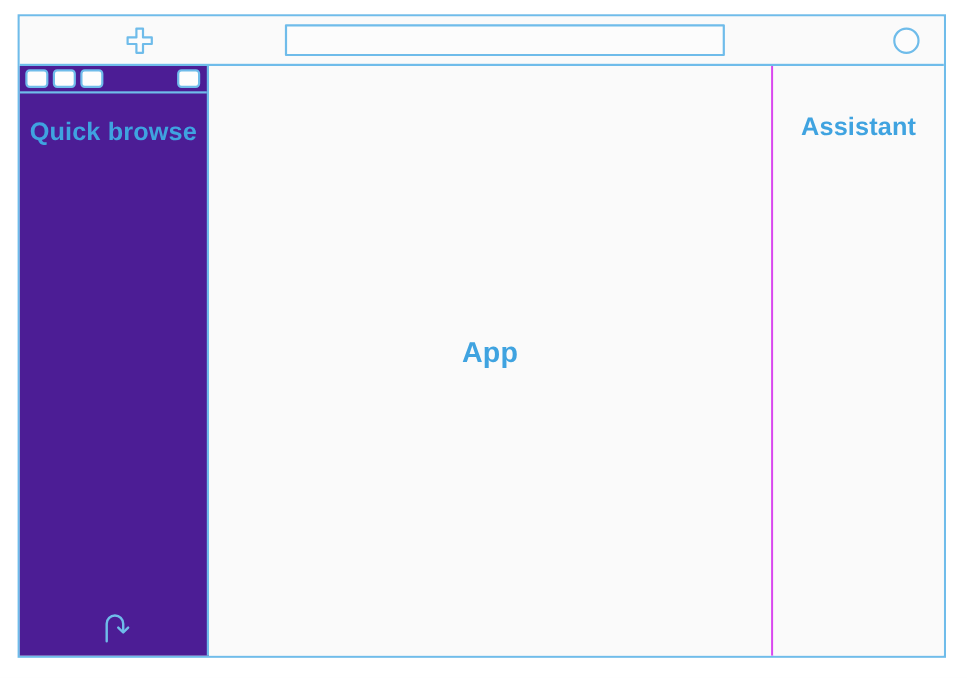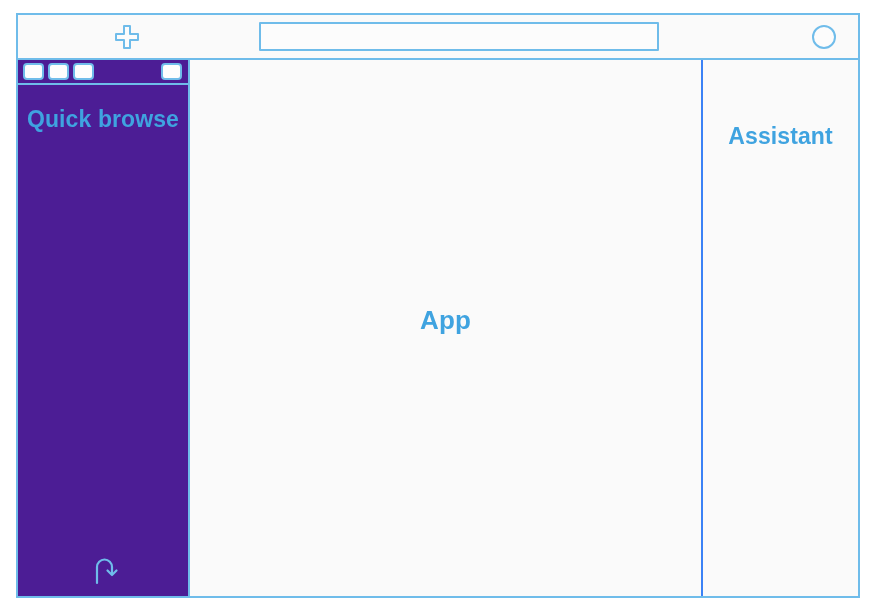--- a/index.html
+++ b/index.html
@@ -140,21 +140,21 @@
     display: flex;
     align-items: center;
     padding-left: 72px;
   }
   .uturn-button { cursor: pointer; display: block; }
 
   
   #app-stage {
     flex: 1 1 auto;
     box-sizing: border-box;
-    border-right: 2px solid #3b82f6;
+    border-right: 2px solid #d946ef;
     background: #FAFAFA;
     display: flex;
     align-items: center;
     justify-content: center;
     position: relative;
   }
   #app-stage-label {
     font-size: 26px;
     font-weight: bold;
     color: #3FA3E0;
@@ -167,21 +167,21 @@
   #assistant-panel {
     flex: 0 0 155px;
     box-sizing: border-box;
     background: #FAFAFA;
     display: flex;
     flex-direction: column;
     align-items: center;
     position: relative;
   }
   #assistant-title {
-    margin-top: 63px;
+    margin-top: 42px;
     font-size: 23px;
     font-weight: bold;
     color: #3FA3E0;
     letter-spacing: 0.1px;
     white-space: nowrap;
   }
   #hints-block {
     margin-top: 60px;
     display: flex;
     align-items: center;

